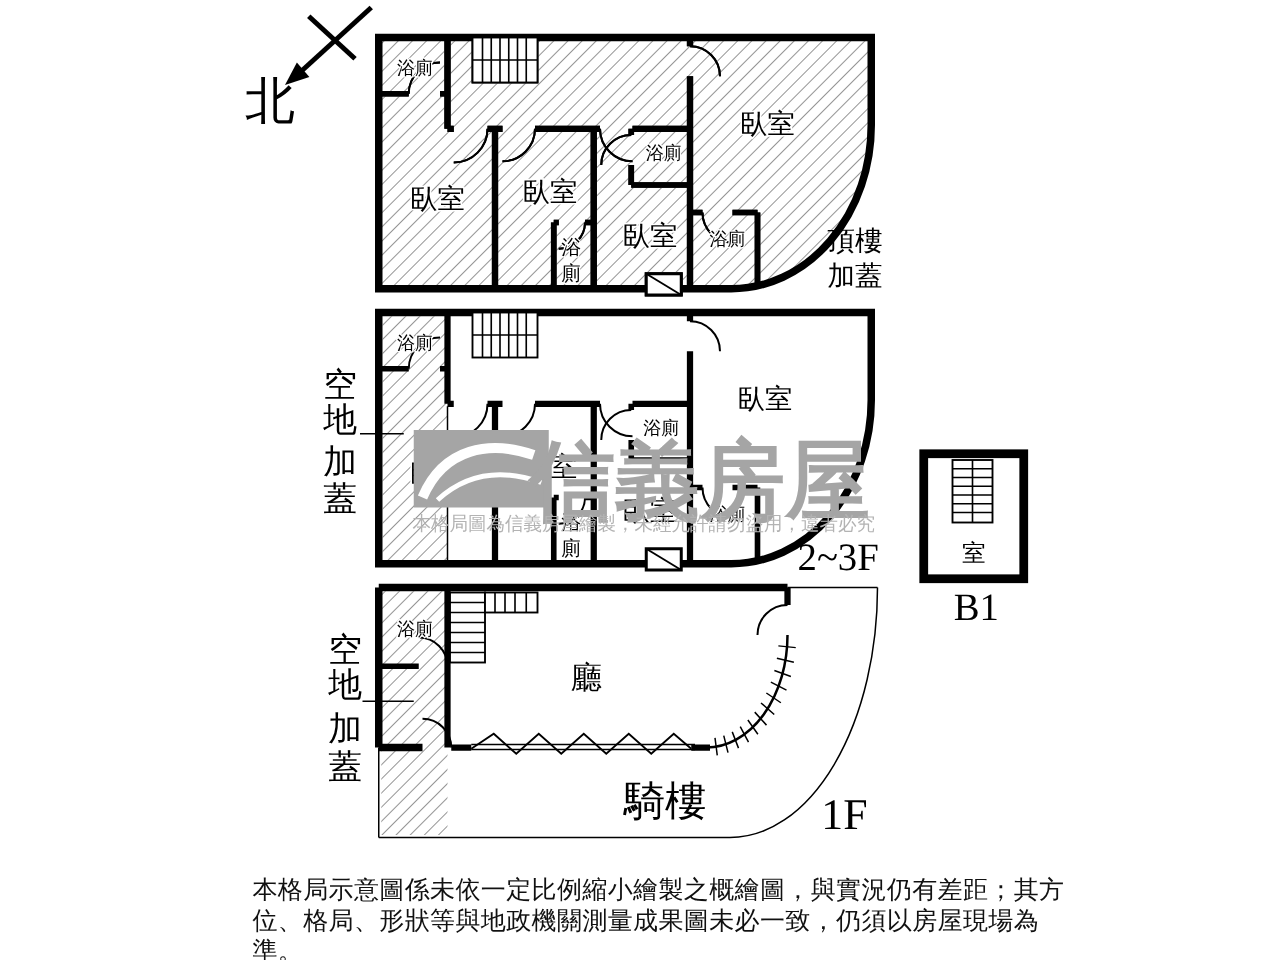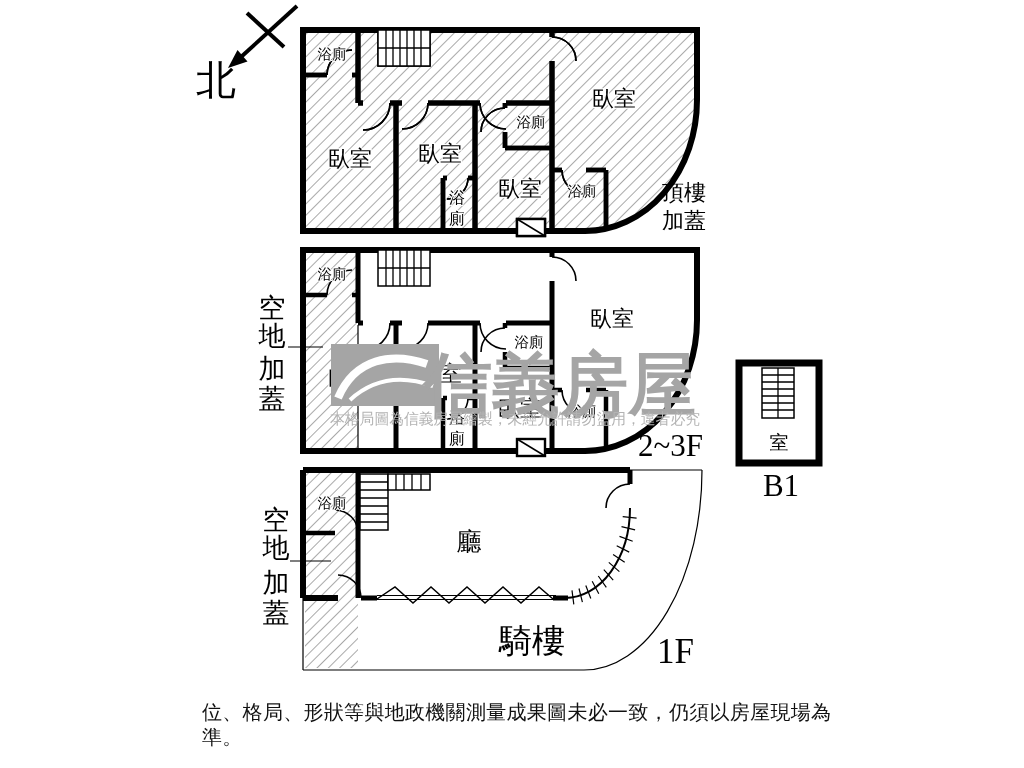--- a/index.html
+++ b/index.html
@@ -192,16 +192,17 @@
       <rect x="331" y="344" width="108" height="62" fill="#a5a5a5"></rect>
       <path d="M338,398 C355,358 392,352 427,364" stroke="#ffffff" stroke-width="8" fill="none"></path>
       <path d="M350,400 C374,378 402,375 433,386" stroke="#ffffff" stroke-width="4" fill="none"></path>
     </g>
     <text class="wm-brand" x="424" y="409" textLength="272" lengthAdjust="spacingAndGlyphs">信義房屋</text>
     <text class="wm-notice" x="330" y="424" textLength="370" lengthAdjust="spacingAndGlyphs">本格局圖為信義房屋繪製，未經允許請勿盜用，違者必究</text>
   </g>
 </svg>
 
 <div id="disclaimer">
+  <div>本格局示意圖係未依一定比例縮小繪製之概繪圖，與實況仍有差距；其方</div>
   <div>位、格局、形狀等與地政機關測量成果圖未必一致，仍須以房屋現場為準。</div>
 
 </div>
 </div>
 
 </body></html>

